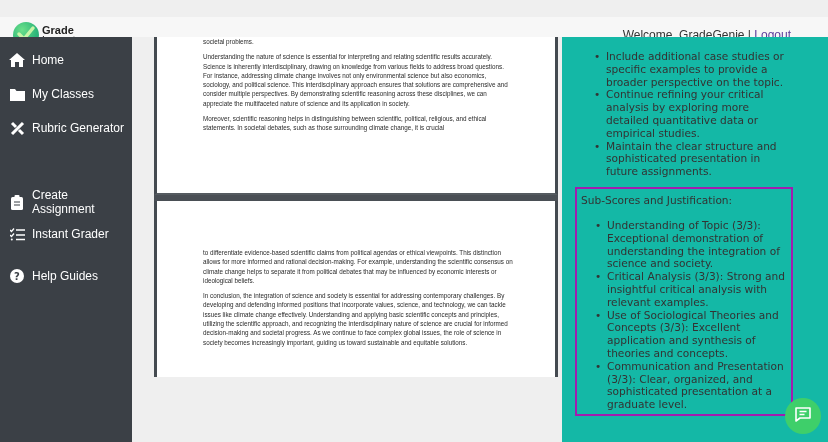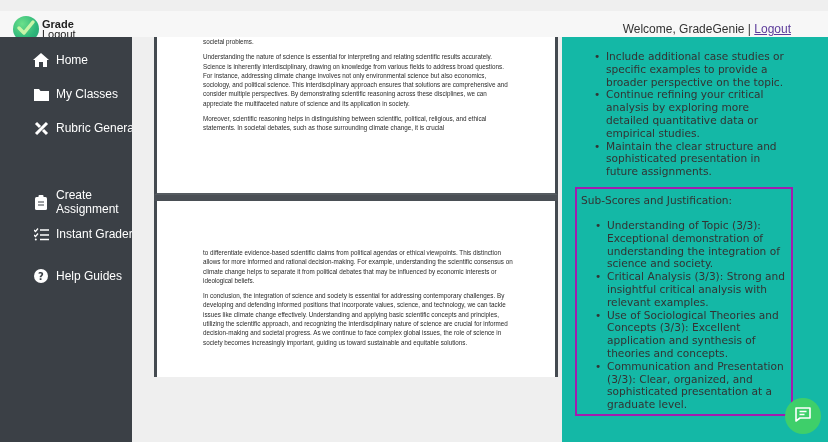--- a/index.html
+++ b/index.html
@@ -1,27 +1,27 @@
 <!DOCTYPE html>
 <html><head>
 <meta charset="utf-8">
 <style>
   * { box-sizing: border-box; margin: 0; padding: 0; }
   html, body { width: 828px; height: 442px; overflow: hidden; background: #efefef; font-family: "DejaVu Sans", sans-serif; }
-  .topbar { position: absolute; left: 0; top: 11px; width: 828px; height: 37px; background: #f7f7f7; border-bottom: 1px solid #e3e3e3; }
+  .topbar { position: absolute; left: 0; top: 17px; width: 828px; height: 37px; background: #f7f7f7; border-bottom: 1px solid #e3e3e3; }
   .logo { position: absolute; left: 13px; top: 5px; display: flex; align-items: center; }
   .logo-mark { width: 26px; height: 26px; border-radius: 50%; background: radial-gradient(circle at 35% 30%, #6be08a, #2db67a 60%, #2a9c72); position: relative; }
   .logo-mark svg { position: absolute; left: 3px; top: 2px; }
   .logo-text { margin-left: 3px; font-family: "Liberation Sans", sans-serif; font-size: 11px; line-height: 10px; color: #222; font-weight: bold; }
   .logo-text span { display: block; font-weight: normal; }
   .welcome { position: absolute; right: 37px; top: 11px; font-size: 11px; color: #333; font-family: "Liberation Sans", sans-serif; font-size: 12px; }
   .welcome a { color: #5b3a9a; text-decoration: underline; }
 
   .sidebar { position: absolute; left: 0; top: 37px; width: 132px; height: 405px; background: #3b4046; }
-  .nav-item { position: absolute; left: 0; width: 132px; display: flex; align-items: center; color: #fff; font-family: "Liberation Sans", sans-serif; font-size: 12px; cursor: pointer; margin-left: 24px; }
+  .nav-item { position: absolute; left: 0; width: 132px; display: flex; align-items: center; color: #fff; font-family: "Liberation Sans", sans-serif; font-size: 12px; cursor: pointer; }
   .nav-item .ic { width: 16px; height: 16px; margin-left: 9px; margin-right: 7px; display: flex; align-items: center; justify-content: center; }
   .nav-item .lbl { line-height: 14px; }
 
   .main { position: absolute; left: 132px; top: 37px; width: 430px; height: 405px; background: #efefef; overflow: hidden; }
   .page { position: absolute; left: 22px; width: 404px; background: #fff; border-left: 3px solid #444a50; border-right: 3px solid #444a50; }
   .page1 { top: 0; height: 158px; border-bottom: 2px solid #555b60; }
   .sep { position: absolute; left: 22px; top: 158px; width: 404px; height: 6px; background: #4a4f55; }
   .page2 { top: 164px; height: 176px; }
   .pg-text { position: absolute; left: 46px; width: 310px; font-family: "Liberation Sans", sans-serif; font-size: 6.3px; line-height: 9.3px; color: #2a2a2a; }
   .pg-text p { margin-bottom: 6px; }

